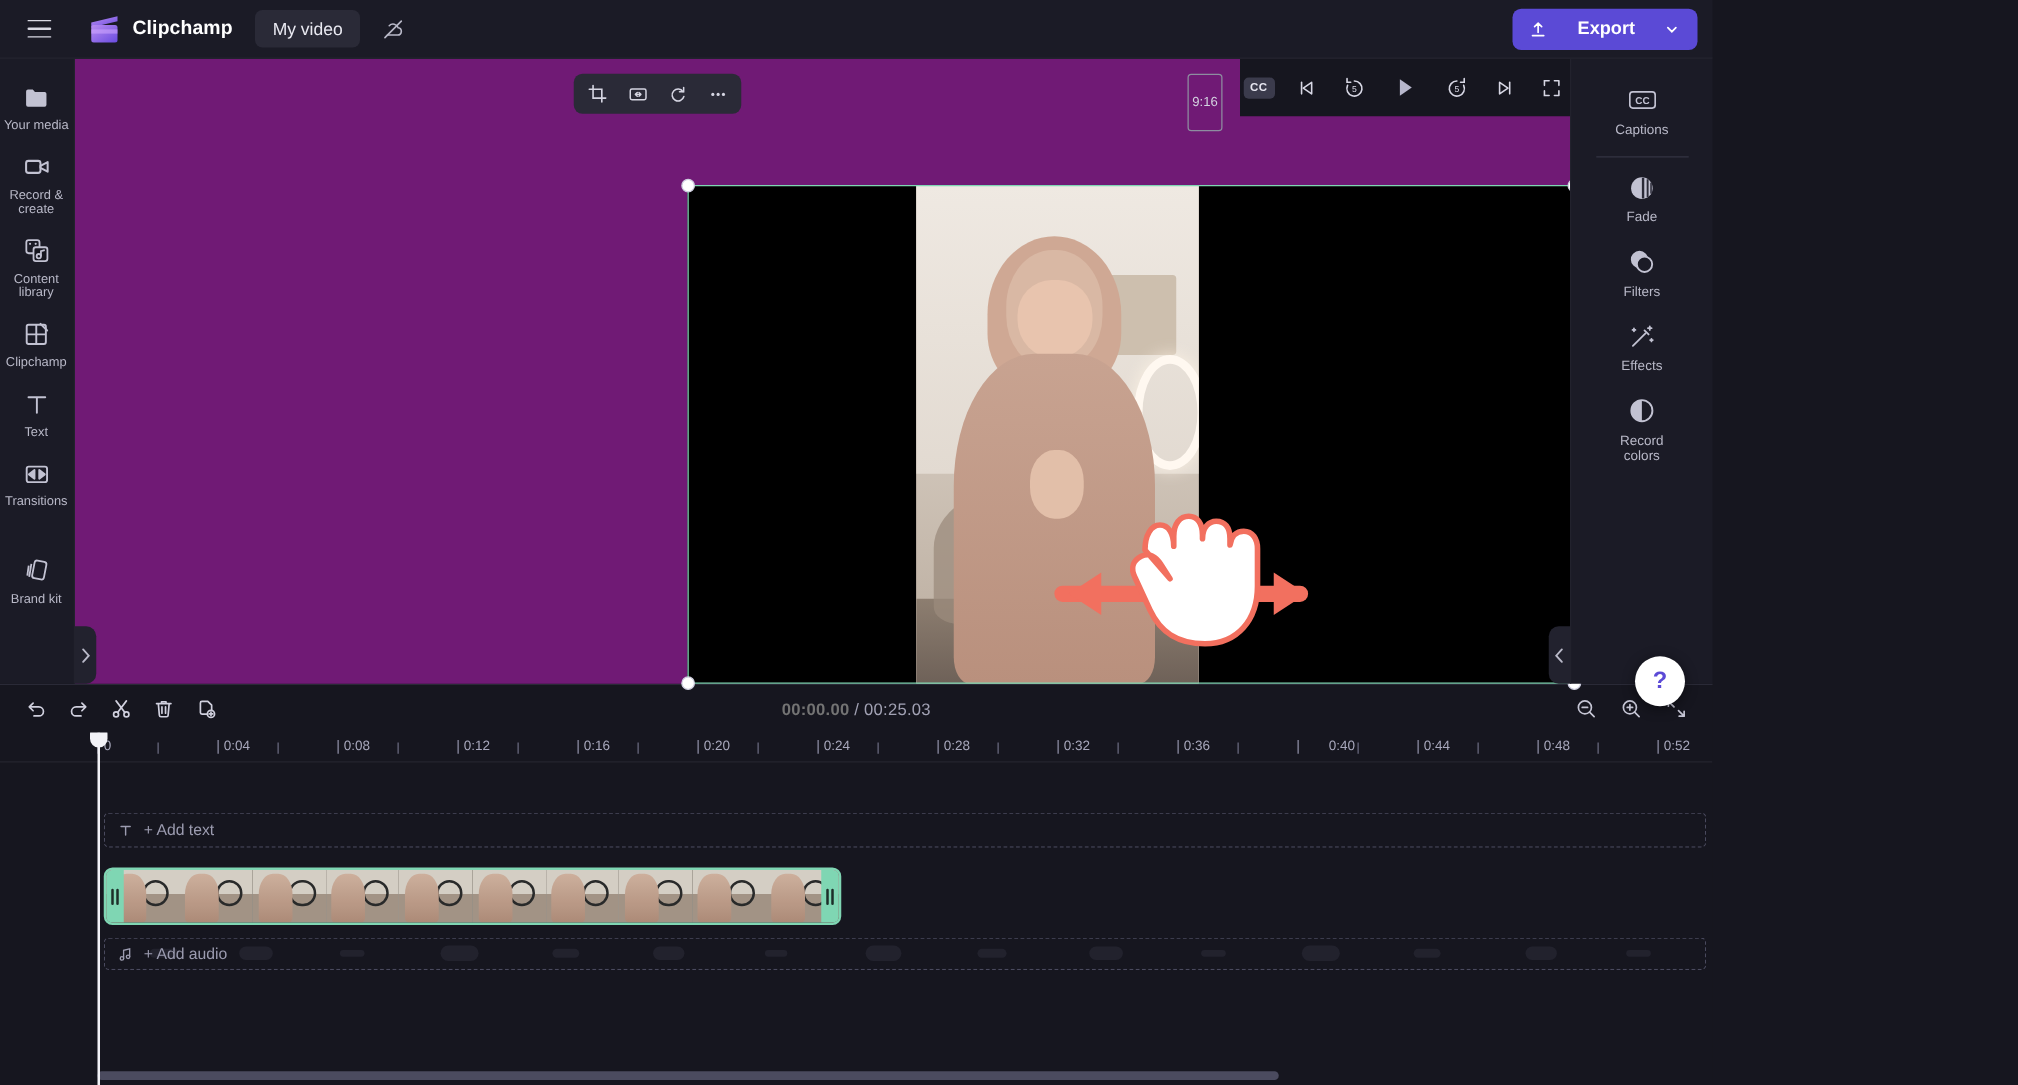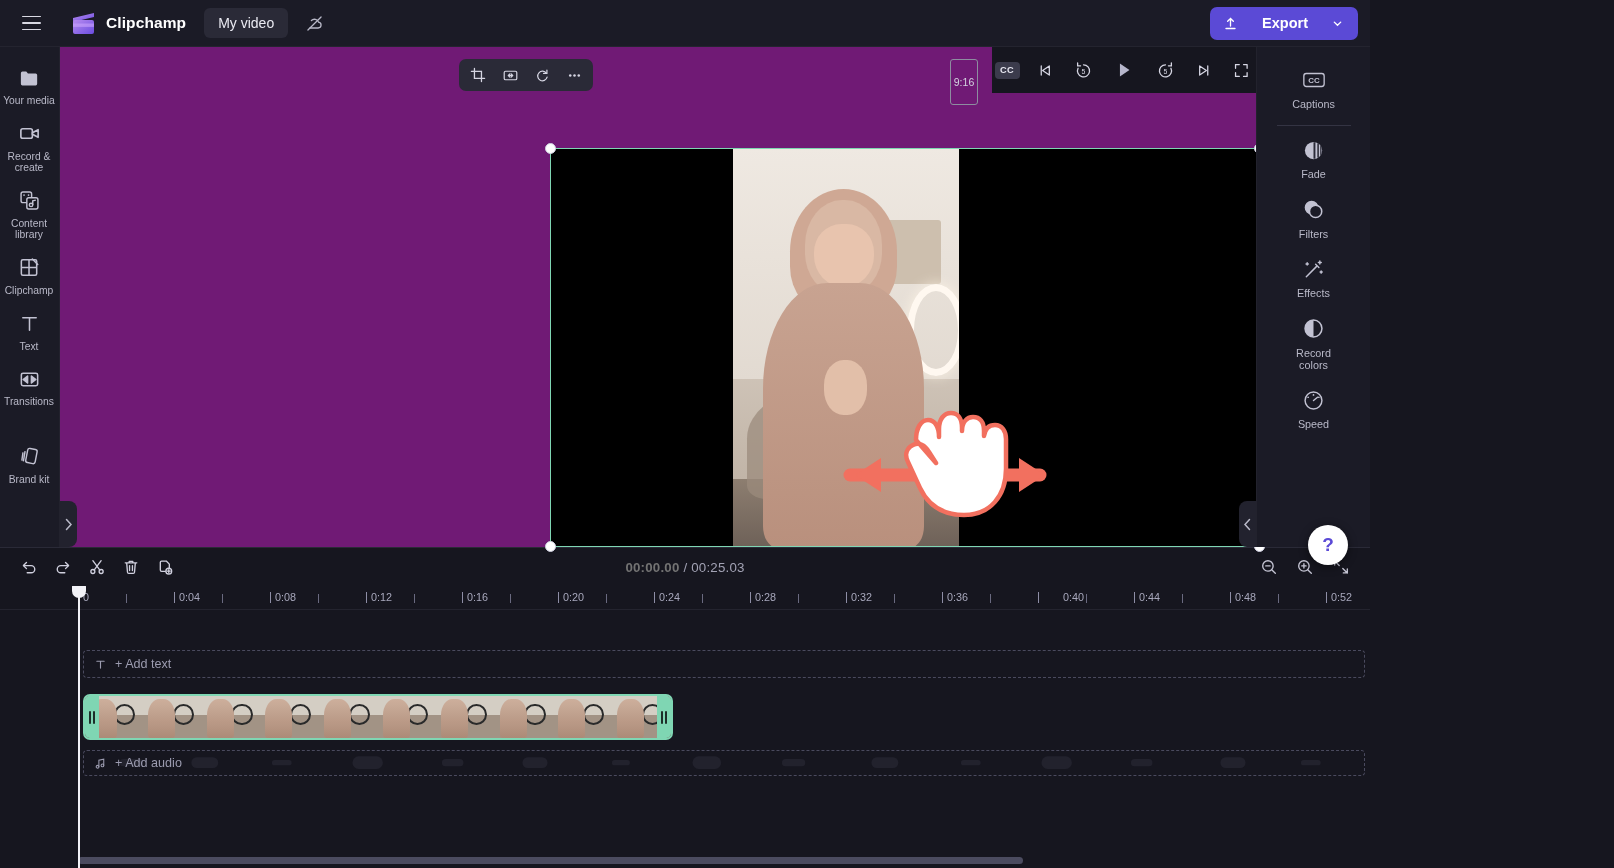--- a/index.html
+++ b/index.html
@@ -562,30 +562,20 @@
             <circle cx="12" cy="12" r="8.8" fill="none" stroke="#c2c2d2" stroke-width="1.6"></circle>
             <path d="M12 3.2a8.8 8.8 0 0 0 0 17.6z" fill="#c2c2d2"></path>
           </svg>
         </span>
         <span class="rr-label">
           <span>Record</span><br>
           <span>colors</span>
         </span>
       </div>
 
-      <div class="rr-item">
-        <span class="rr-icon">
-          <svg width="23" height="23" viewBox="0 0 24 24" fill="none" stroke="#c2c2d2" stroke-width="1.5" stroke-linecap="round">
-            <circle cx="12" cy="12" r="8.8"></circle>
-            <path d="M12 12 16.2 8.6"></path>
-            <path d="M6.4 8.6v0M12 6.2v0M17.6 8.6v0" stroke-width="1.8"></path>
-          </svg>
-        </span>
-        <span class="rr-label">Speed</span>
-      </div>
 
       <div class="help-fab">?</div>
     </div>
   </div>
 
   <div class="timeline">
 
     <div class="tl-toolbar">
       <div class="tlb-group">
         <div class="tlb-btn">

